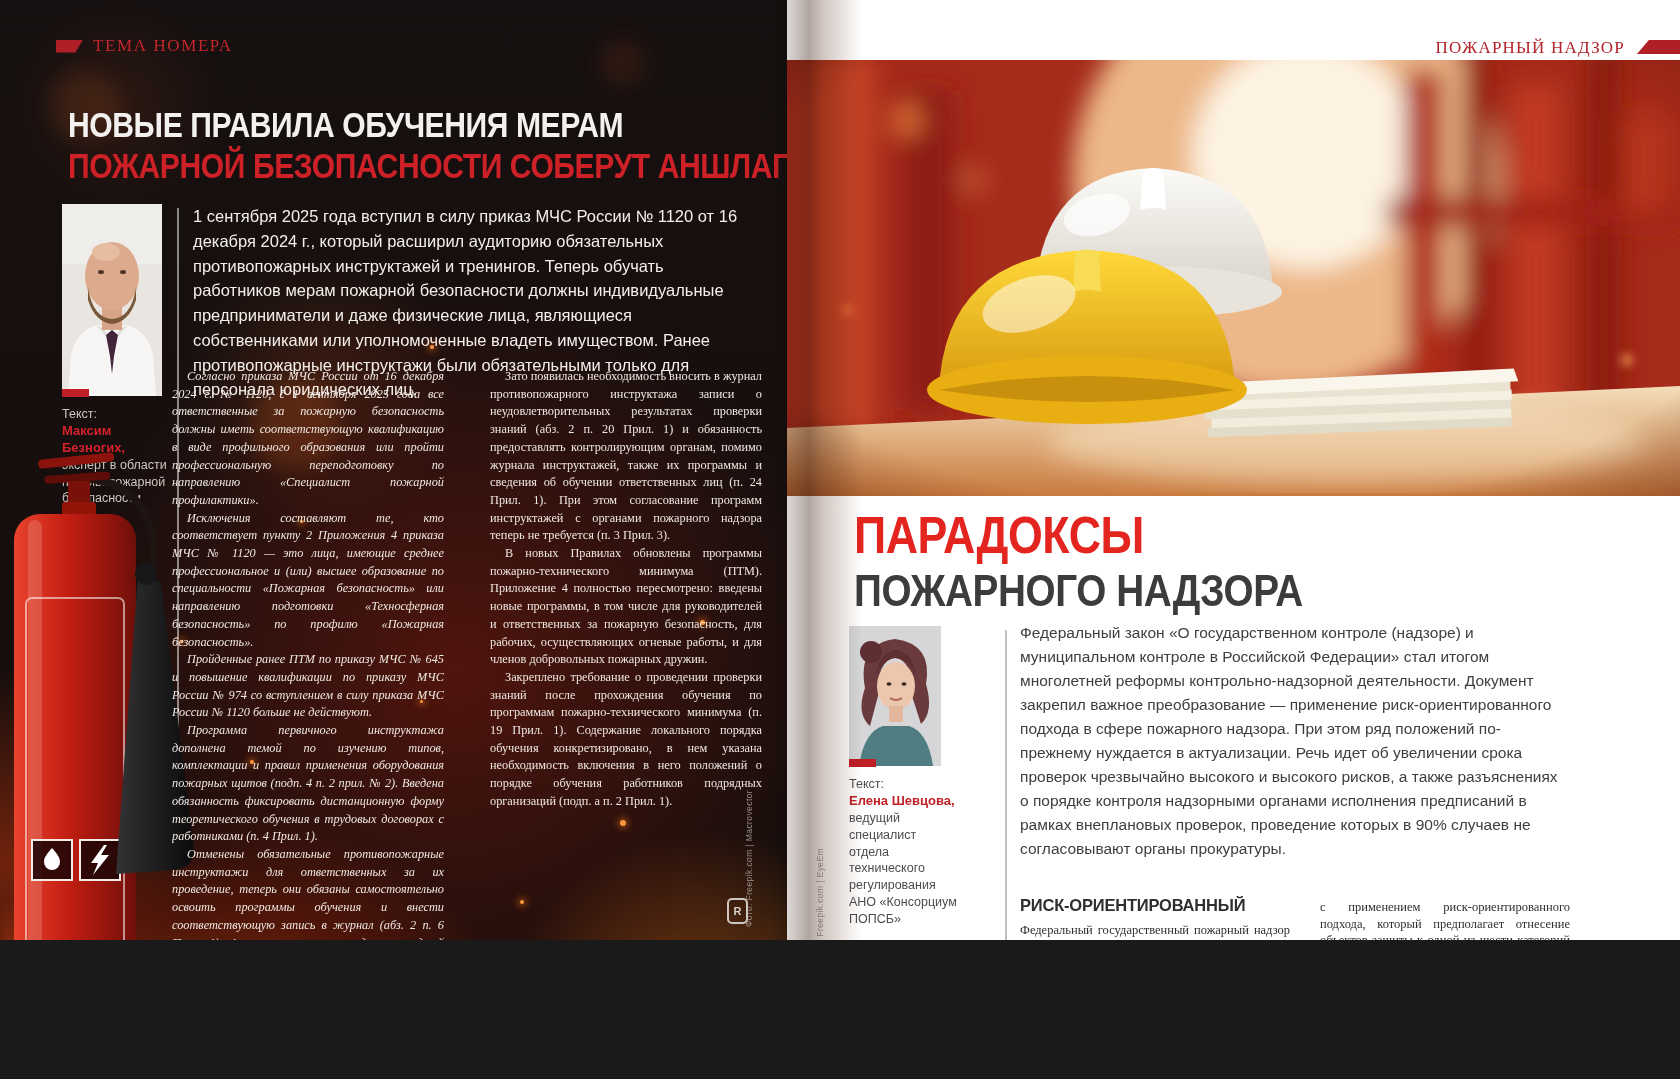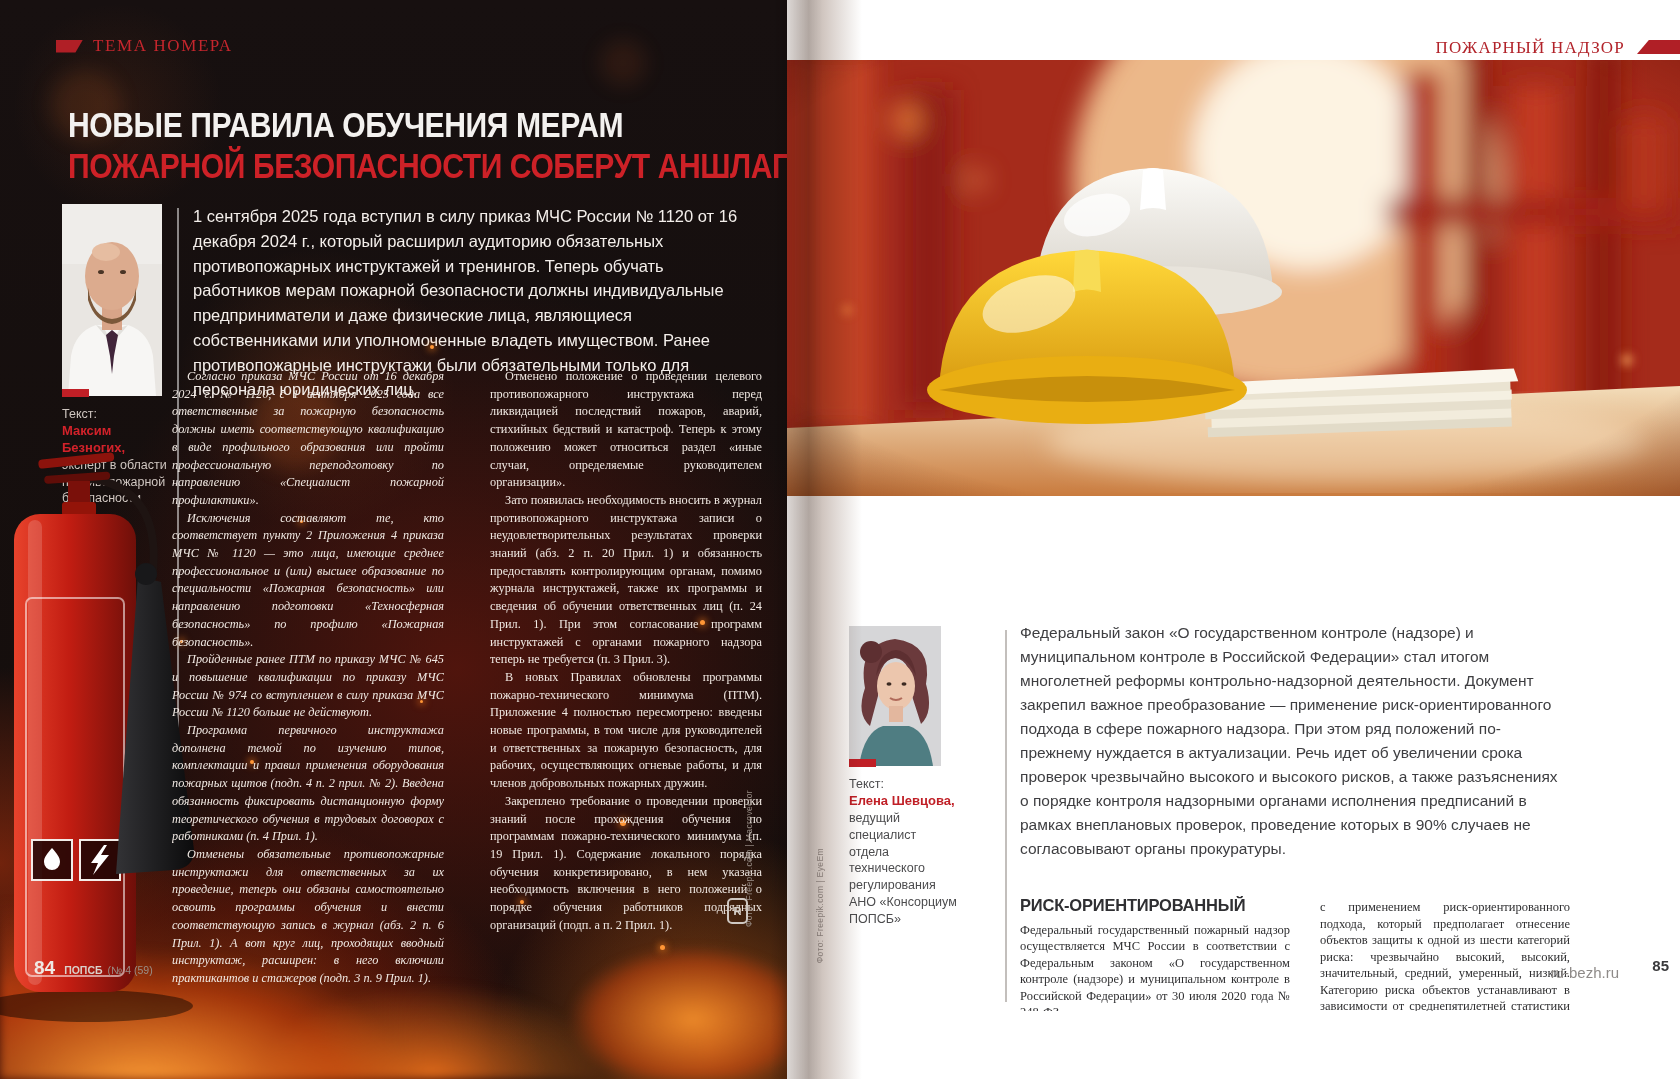--- a/index.html
+++ b/index.html
@@ -1,16 +1,16 @@
 <!DOCTYPE html>
 <html lang="ru"><head>
 <meta charset="utf-8">
 <style>
   html,body{margin:0;padding:0;background:#1a1a1a;}
-  .spread{position:relative;width:1680px;height:1079px;overflow:hidden;font-family:"Liberation Sans",sans-serif;}
+  .spread{position:relative;width:1680px;height:940px;overflow:hidden;font-family:"Liberation Sans",sans-serif;}
   .page{position:absolute;top:0;height:1079px;overflow:hidden;}
   
   .page-left{left:0;width:787px;color:#f0e8e2;
     background:
       radial-gradient(circle 300px at 90% 97%, rgba(255,120,25,.50), transparent 72%),
       radial-gradient(circle 430px at 28% 106%, rgba(255,95,12,.72), rgba(150,30,5,.38) 55%, transparent 78%),
       radial-gradient(circle 280px at 0% 80%, rgba(225,60,12,.45), transparent 70%),
       radial-gradient(circle 520px at 58% 62%, rgba(128,26,13,.55), transparent 75%),
       radial-gradient(circle 200px at 40% 36%, rgba(190,85,30,.20), transparent 70%),
       radial-gradient(circle 150px at 15% 10%, rgba(170,75,30,.14), transparent 70%),
@@ -161,21 +161,20 @@
     </div>
 
     <div class="col col-1">
       <p>Согласно приказа МЧС России от 16 декабря 2024 г. № 1120, с 1 сентября 2025 года все ответственные за пожарную безопасность должны иметь соответствующую квалификацию в виде профильного образования или пройти профессиональную переподготовку по направлению «Специалист пожарной профилактики».</p>
       <p>Исключения составляют те, кто соответствует пункту 2 Приложения 4 приказа МЧС № 1120 — это лица, имеющие среднее профессиональное и (или) высшее образование по специальности «Пожарная безопасность» или направлению подготовки «Техносферная безопасность» по профилю «Пожарная безопасность».</p>
       <p>Пройденные ранее ПТМ по приказу МЧС № 645 и повышение квалификации по приказу МЧС России № 974 со вступлением в силу приказа МЧС России № 1120 больше не действуют.</p>
       <p>Программа первичного инструктажа дополнена темой по изучению типов, комплектации и правил применения оборудования пожарных щитов (подп. 4 п. 2 прил. № 2). Введена обязанность фиксировать дистанционную форму теоретического обучения в трудовых договорах с работниками (п. 4 Прил. 1).</p>
       <p>Отменены обязательные противопожарные инструктажи для ответственных за их проведение, теперь они обязаны самостоятельно освоить программы обучения и внести соответствующую запись в журнал (абз. 2 п. 6 Прил. 1). А вот круг лиц, проходящих вводный инструктаж, расширен: в него включили практикантов и стажеров (подп. 3 п. 9 Прил. 1).</p>
     </div>
     <div class="col col-2">
-      <p>Отменено положение о проведении целевого противопожарного инструктажа перед ликвидацией последствий пожаров, аварий, стихийных бедствий и катастроф. Теперь к этому положению может относиться раздел «иные случаи, определяемые руководителем организации».</p>
       <p>Зато появилась необходимость вносить в журнал противопожарного инструктажа записи о неудовлетворительных результатах проверки знаний (абз. 2 п. 20 Прил. 1) и обязанность предоставлять контролирующим органам, помимо журнала инструктажей, также их программы и сведения об обучении ответственных лиц (п. 24 Прил. 1). При этом согласование программ инструктажей с органами пожарного надзора теперь не требуется (п. 3 Прил. 3).</p>
       <p>В новых Правилах обновлены программы пожарно-технического минимума (ПТМ). Приложение 4 полностью пересмотрено: введены новые программы, в том числе для руководителей и ответственных за пожарную безопасность, для рабочих, осуществляющих огневые работы, и для членов добровольных пожарных дружин.</p>
       <p>Закреплено требование о проведении проверки знаний после прохождения обучения по программам пожарно-технического минимума (п. 19 Прил. 1). Содержание локального порядка обучения конкретизировано, в нем указана необходимость включения в него положений о порядке обучения работников подрядных организаций (подп. а п. 2 Прил. 1).</p>
     </div>
 
     <div class="fire-band"></div>
     <span class="spark" style="left:430px;top:345px;width:4px;height:4px;"></span>
     <span class="spark" style="left:300px;top:520px;width:3px;height:3px;"></span>
     <span class="spark" style="left:700px;top:620px;width:5px;height:5px;"></span>
     <span class="spark" style="left:420px;top:700px;width:3px;height:3px;"></span>
@@ -267,20 +266,24 @@
           <ellipse cx="242" cy="244" rx="48" ry="26" fill="rgba(255,255,255,.5)" transform="rotate(-18 242 244)"></ellipse>
         </g>
         <g filter="url(#b5)">
           <circle cx="840" cy="300" r="6" fill="#ffb066" opacity=".7"></circle>
           <circle cx="60" cy="250" r="5" fill="#ff9a4a" opacity=".6"></circle>
         </g>
         <rect width="893" height="436" fill="url(#vg)"></rect>
       </svg>
     </div>
 
+    <h1 class="title-r" style="margin:0;font-weight:bold;">
+      <span class="condensed tr1">ПАРАДОКСЫ</span><br>
+      <span class="condensed tr2">ПОЖАРНОГО НАДЗОРА</span>
+    </h1>
 
     <div class="author author-r">
       <span class="author-photo" style="width:92px;height:140px;">
         <svg viewBox="0 0 92 140" width="92" height="140">
           <rect width="92" height="140" fill="#d6d6d8"></rect>
           <path d="M16,62 Q8,18 46,13 Q84,18 77,58 Q85,86 72,98 L63,70 Q64,34 46,32 Q28,34 29,70 L21,100 Q7,88 16,62 Z" fill="#6b3a3c"></path>
           <circle cx="22" cy="26" r="11" fill="#5d2f31"></circle>
           <ellipse cx="47" cy="60" rx="19" ry="24" fill="#ecc6ad"></ellipse>
           <path d="M27,50 Q30,26 47,24 Q64,26 67,50 Q59,32 47,32 Q35,32 27,50 Z" fill="#5d2f31"></path>
           <ellipse cx="40" cy="58" rx="2.5" ry="1.8" fill="#3c2a22"></ellipse>

